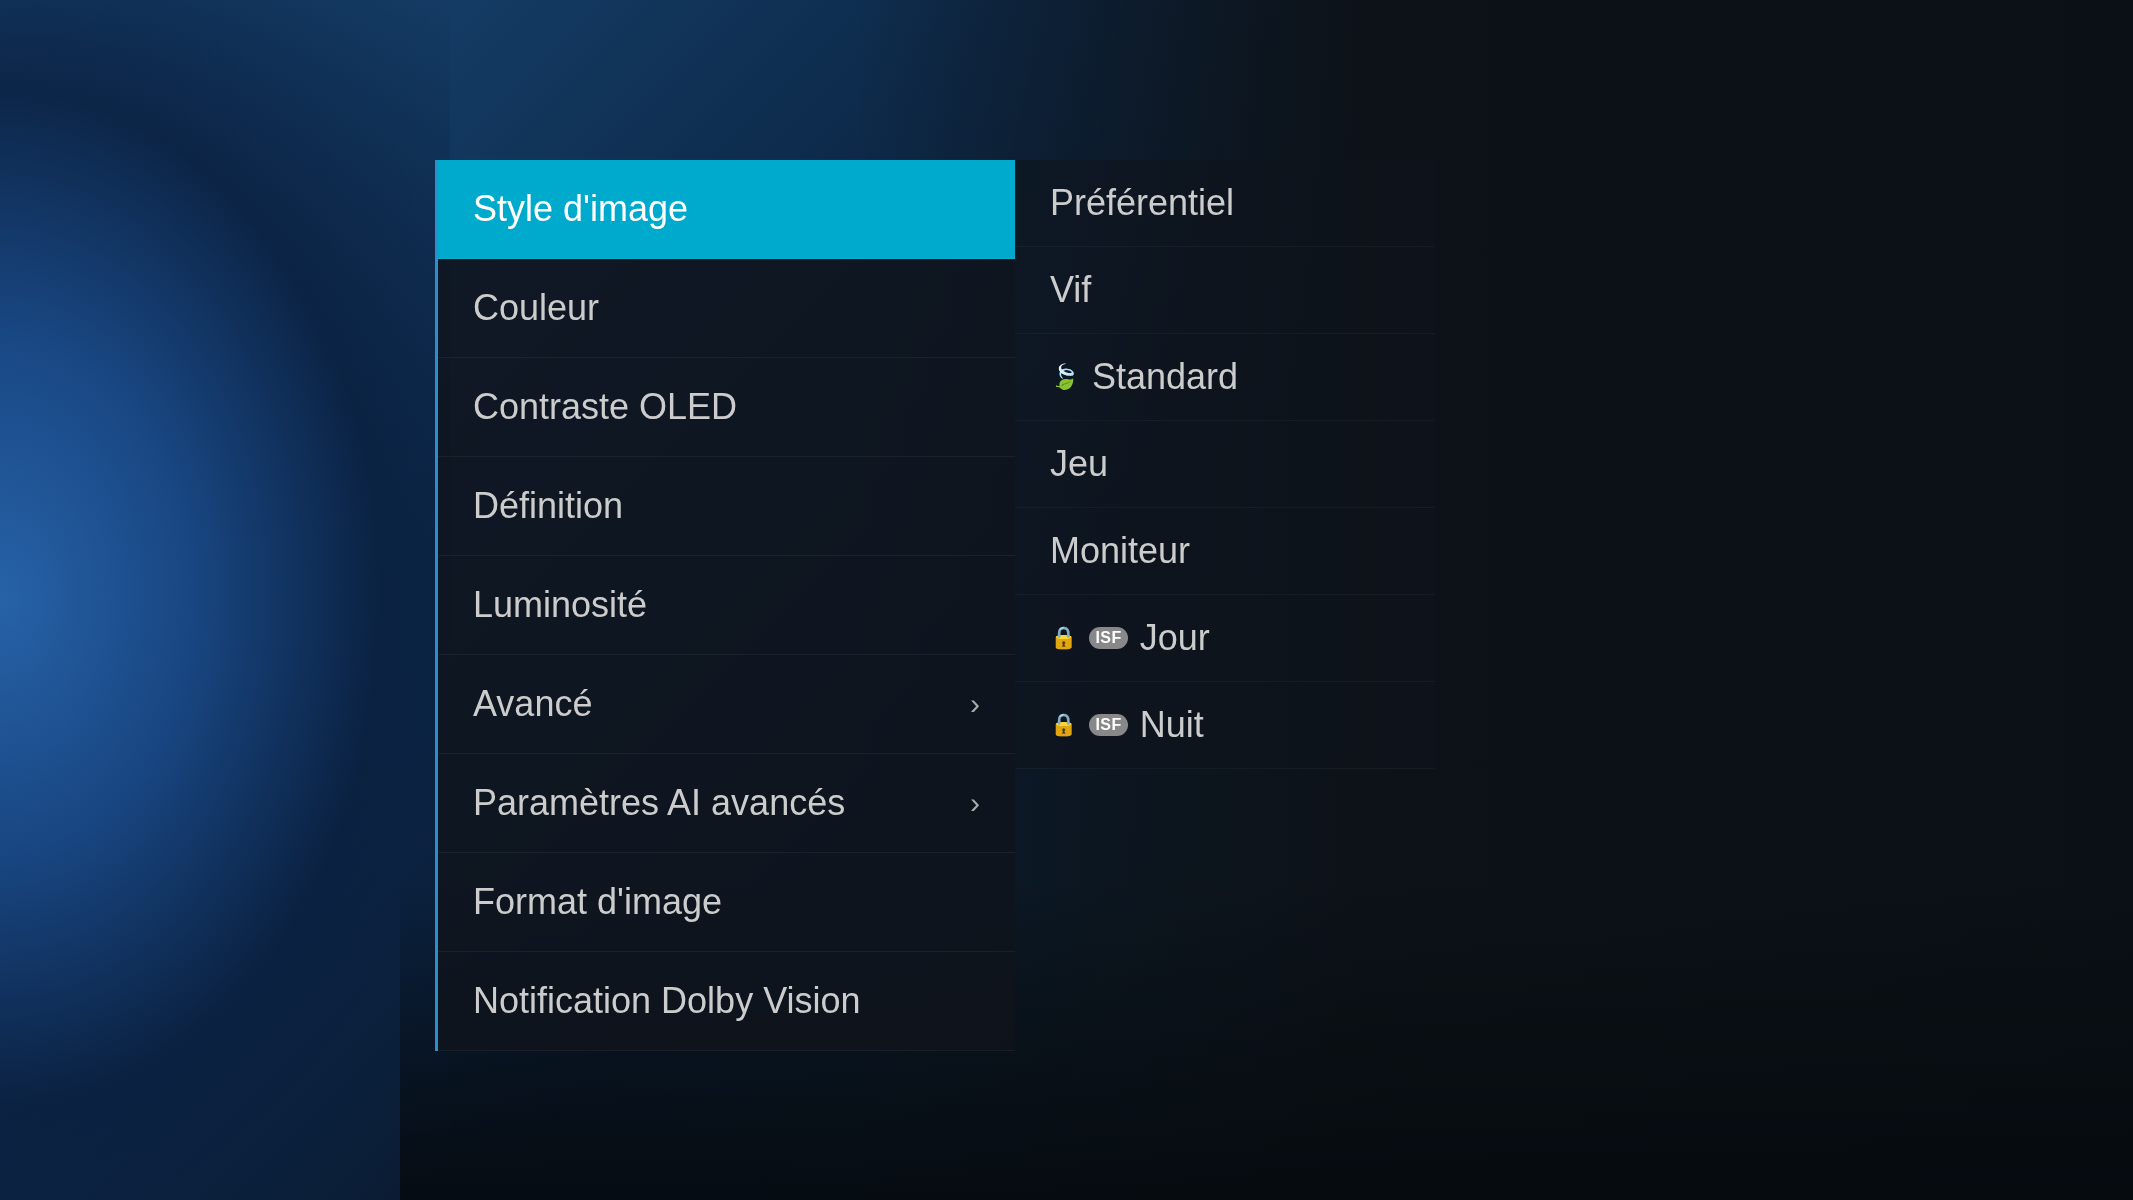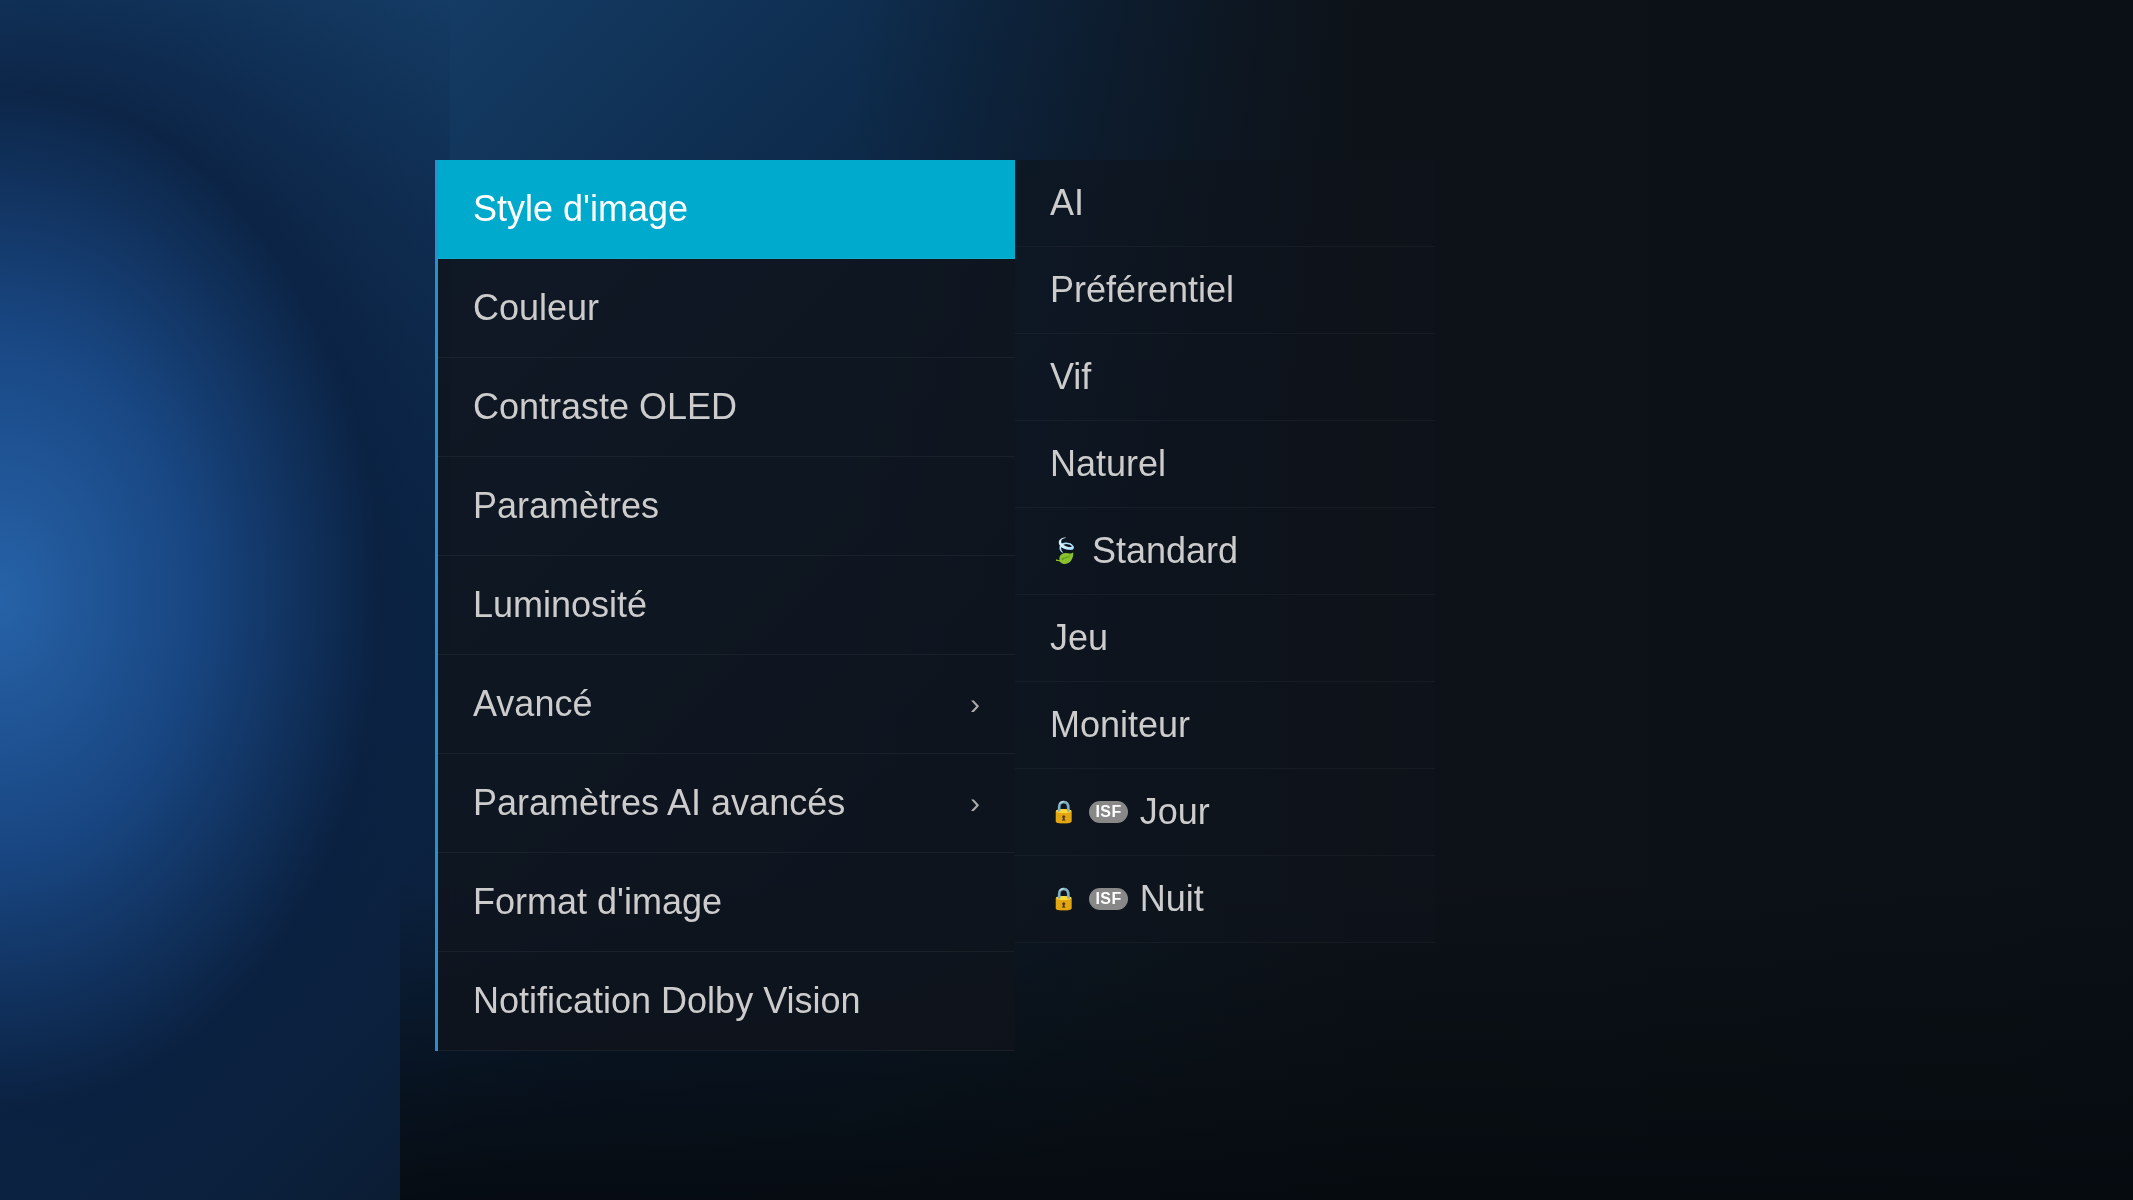--- a/index.html
+++ b/index.html
@@ -182,21 +182,21 @@
   <div class="menu-item active">
         <span>Style d'image</span>
       </div>
       <div class="menu-item">
         <span>Couleur</span>
       </div>
       <div class="menu-item">
         <span>Contraste OLED</span>
       </div>
       <div class="menu-item">
-        <span>Paramètres</span>
+        <span>Définition</span>
       </div>
       <div class="menu-item">
         <span>Luminosité</span>
       </div>
       <div class="menu-item">
         <span>Avancé</span>
         <span class="chevron">›</span>
       </div>
       <div class="menu-item">
         <span>Paramètres AI avancés</span>
@@ -205,31 +205,25 @@
       <div class="menu-item">
         <span>Format d'image</span>
       </div>
       <div class="menu-item">
         <span>Notification Dolby Vision</span>
       </div>
     </div>
 
   <div class="right-panel">
 
-  <div class="option-item">
-        <span>AI</span>
-      </div>
       <div class="option-item">
         <span>Préférentiel</span>
       </div>
       <div class="option-item">
         <span>Vif</span>
-      </div>
-      <div class="option-item">
-        <span>Naturel</span>
       </div>
       <div class="option-item">
         <span class="leaf-icon">🍃</span>
         <span>Standard</span>
       </div>
       <div class="option-item">
         <span>Jeu</span>
       </div>
       <div class="option-item">
         <span>Moniteur</span>

